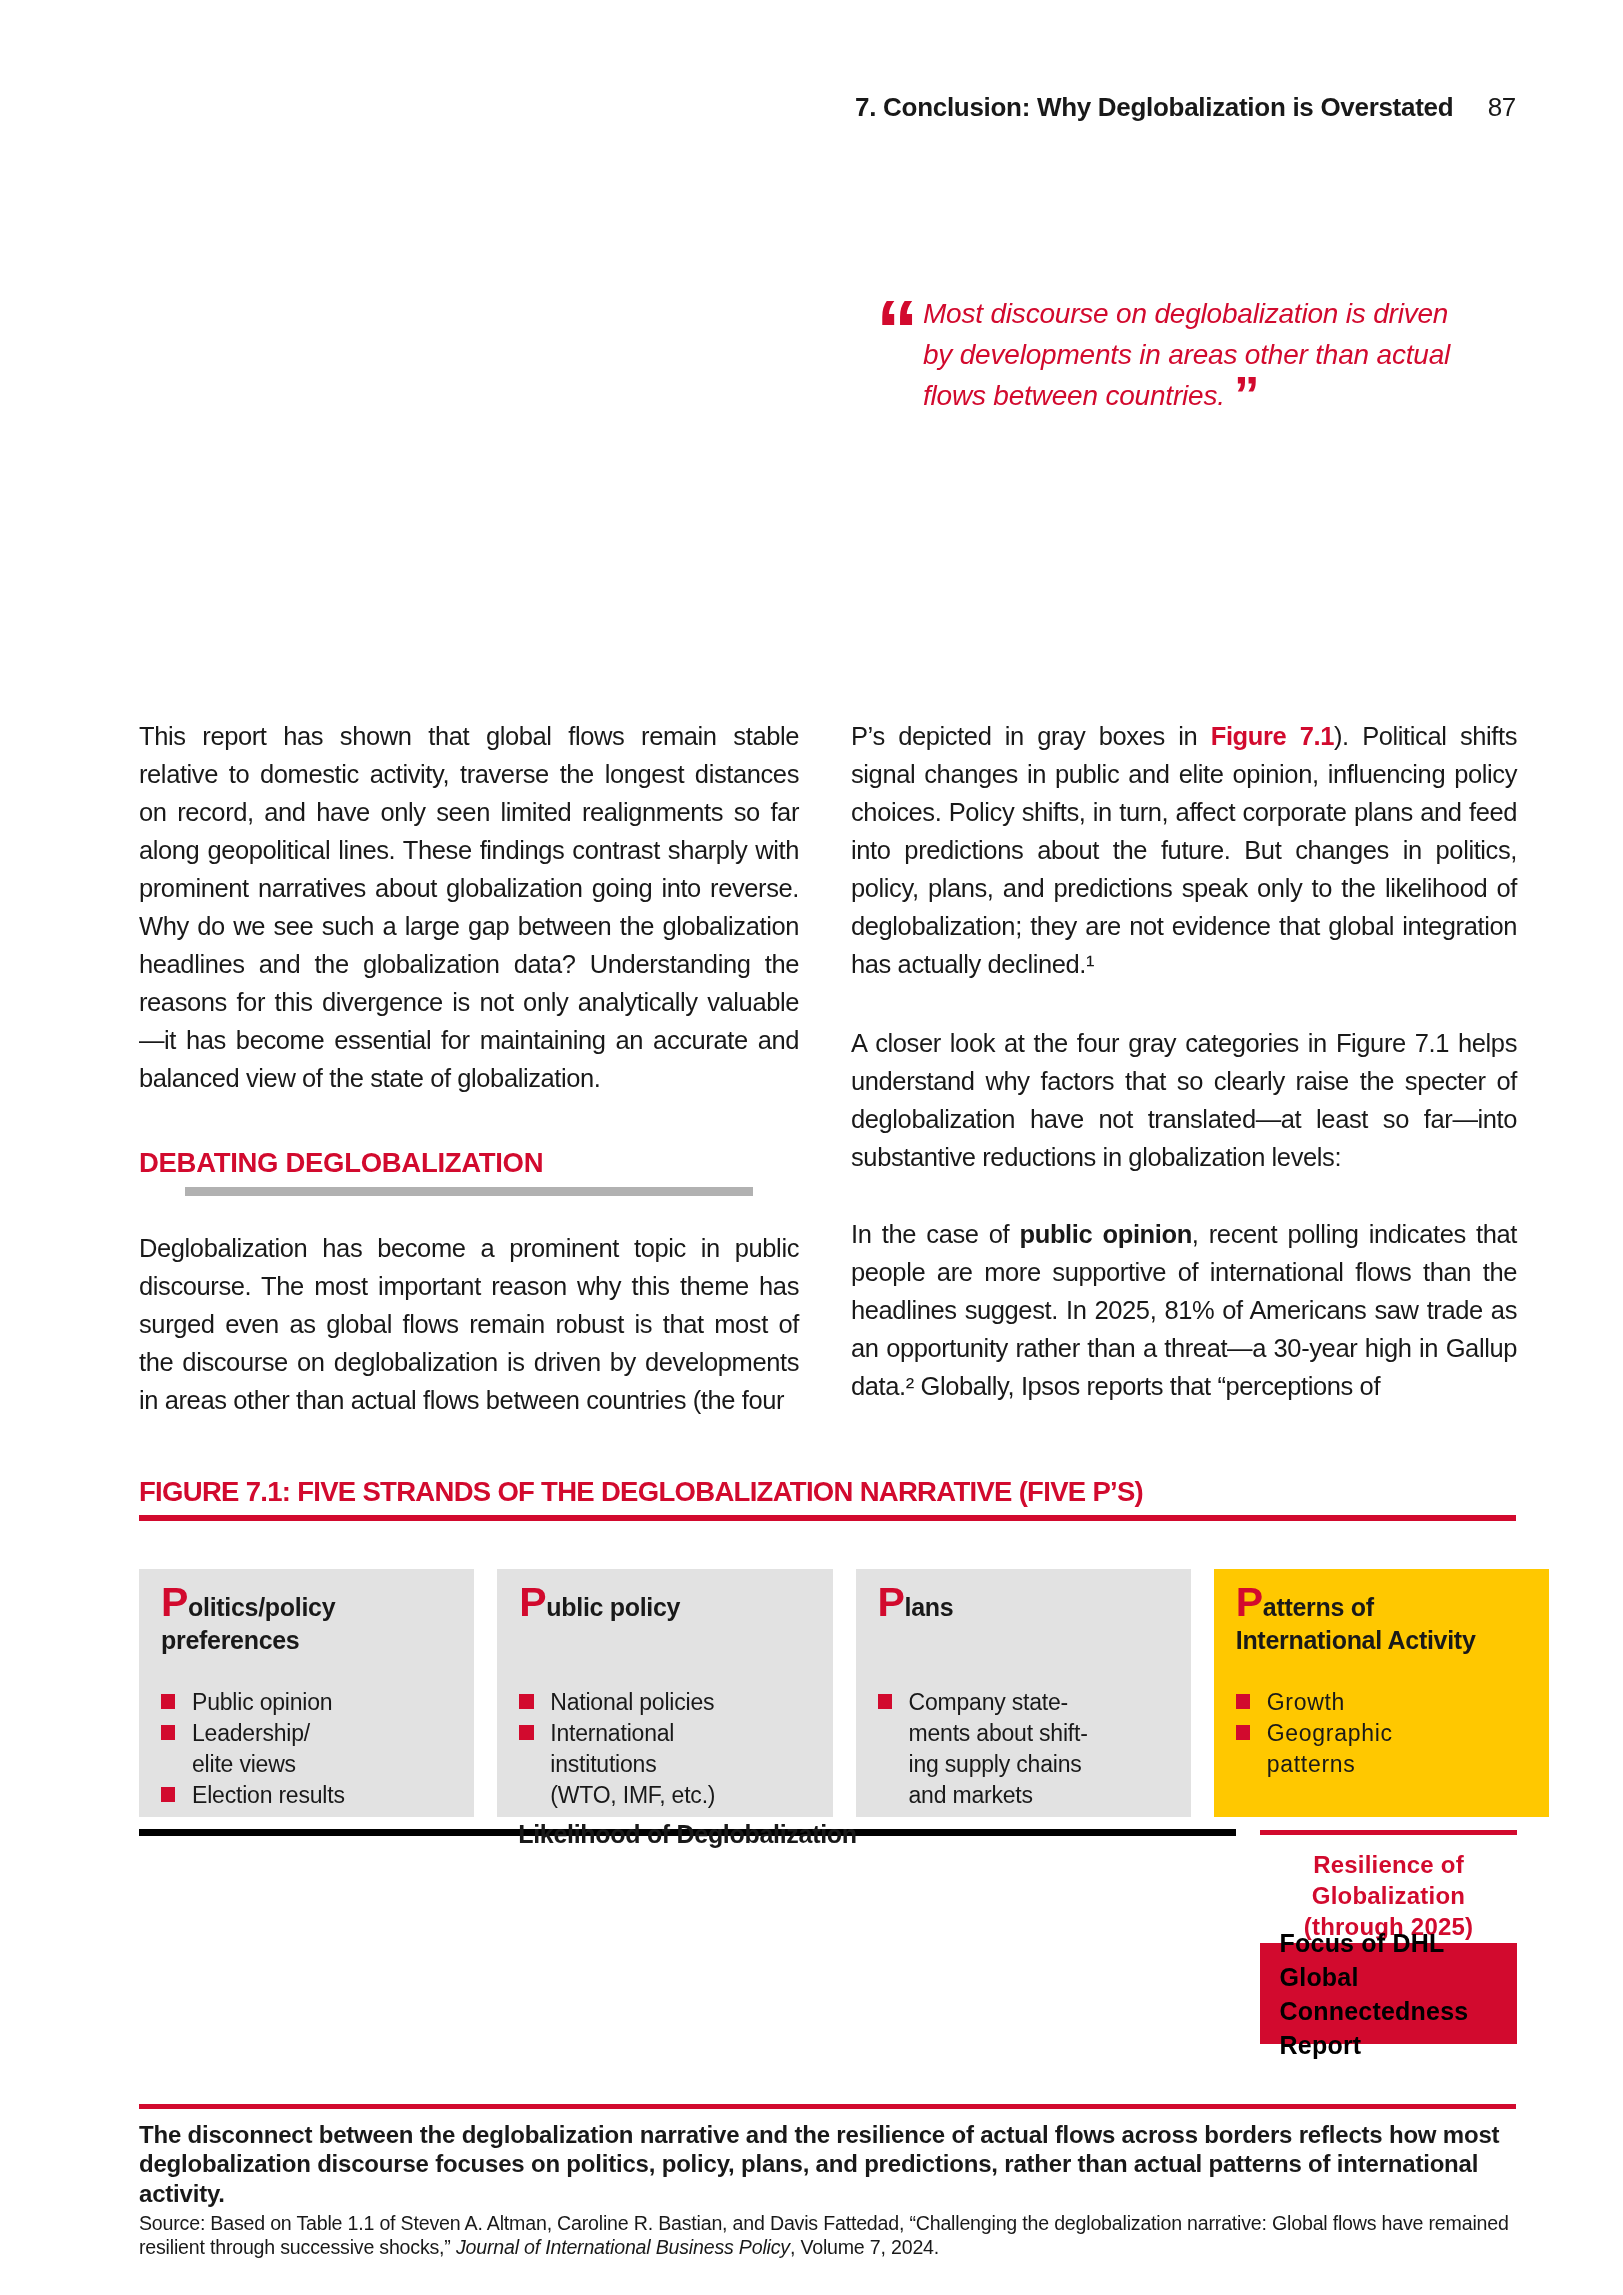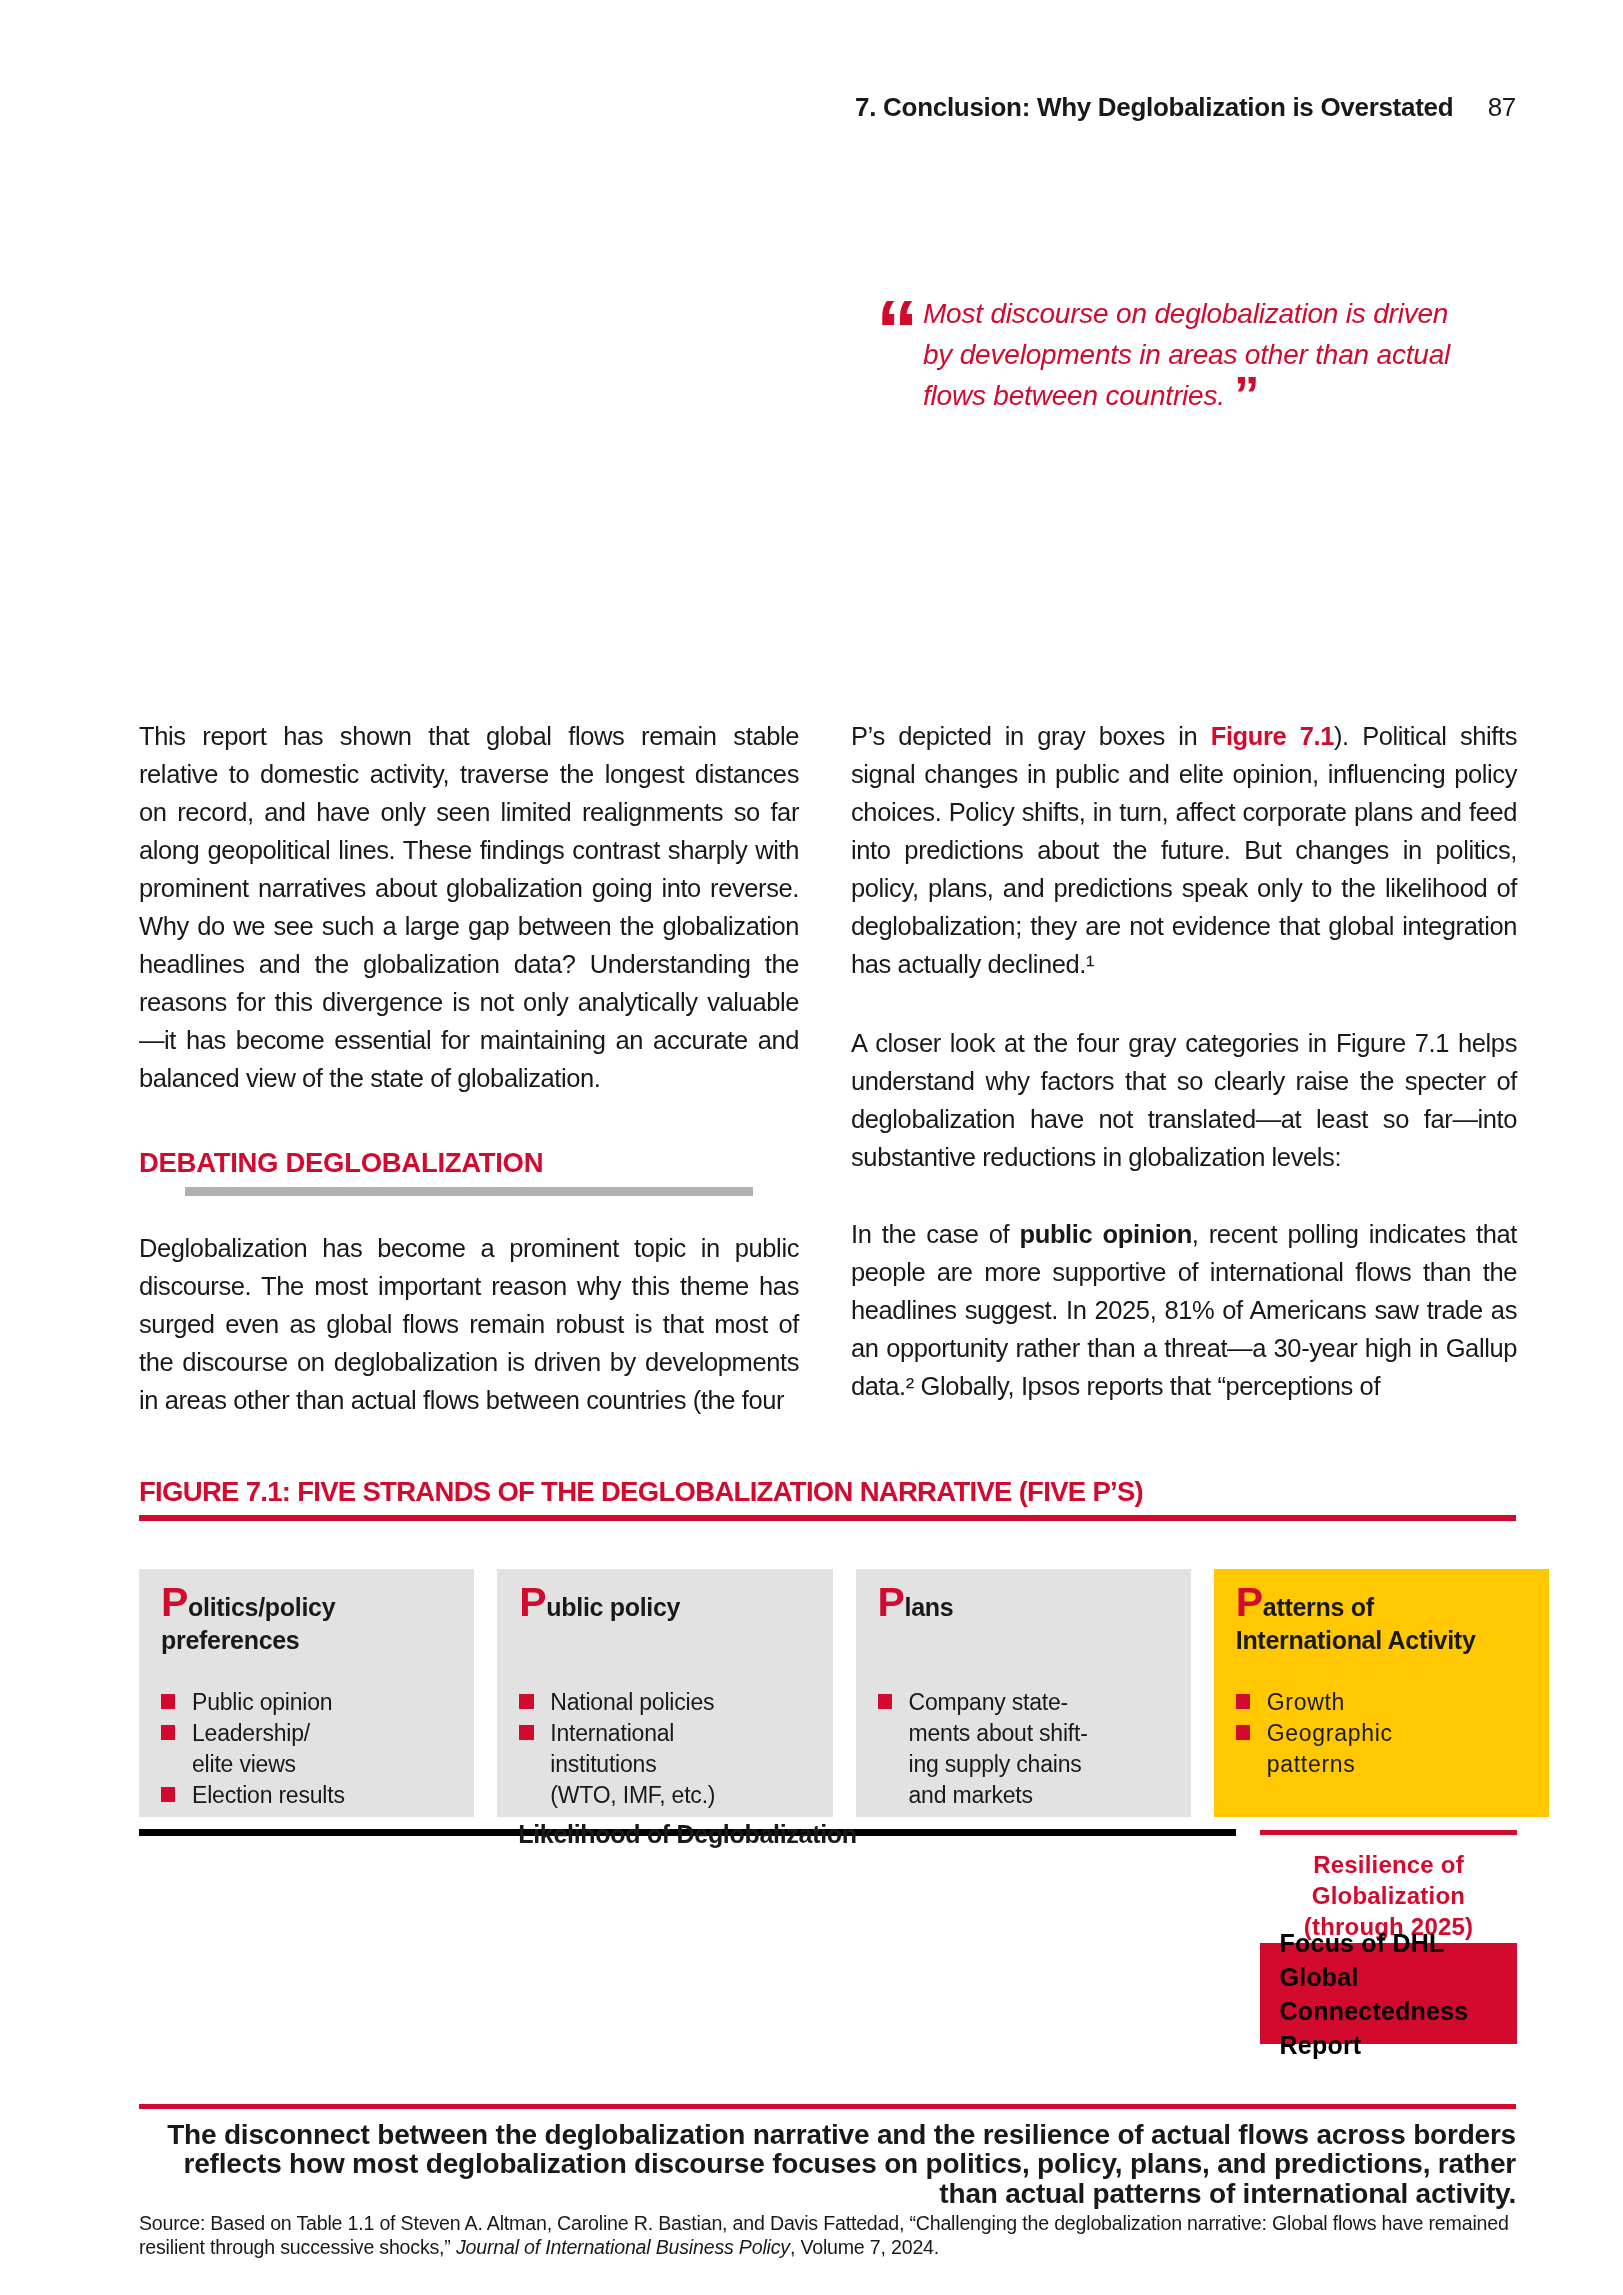--- a/index.html
+++ b/index.html
@@ -91,21 +91,21 @@
   .focus-box{
     position:absolute;left:1260px;top:1943px;width:257px;height:101px;
     background:var(--red);color:#000000;box-sizing:border-box;
     display:flex;align-items:center;padding-left:19.6px;
     font-size:25px;font-weight:bold;line-height:34px;letter-spacing:0.2px;
   }
 
   
   .cap-rule{position:absolute;left:139px;top:2104px;width:1377px;height:5.2px;background:var(--red);}
   .fig-caption{position:absolute;left:139px;top:2120px;width:1377px;}
-  .cap-bold{margin:0;font-size:28px;font-weight:bold;line-height:29.4px;letter-spacing:-0.2px;text-align:right;}
+  .cap-bold{margin:0;font-size:24px;font-weight:bold;line-height:29.4px;letter-spacing:-0.2px;}
   .cap-source{margin:2.6px 0 0 0;font-size:19.6px;line-height:24px;letter-spacing:-0.2px;}
 </style>
 </head>
 <body>
 
 <div class="page">
 
   <header class="pg-header">
     <span class="ttl">7. Conclusion: Why Deglobalization is Overstated</span>
     <span class="num">87</span>

